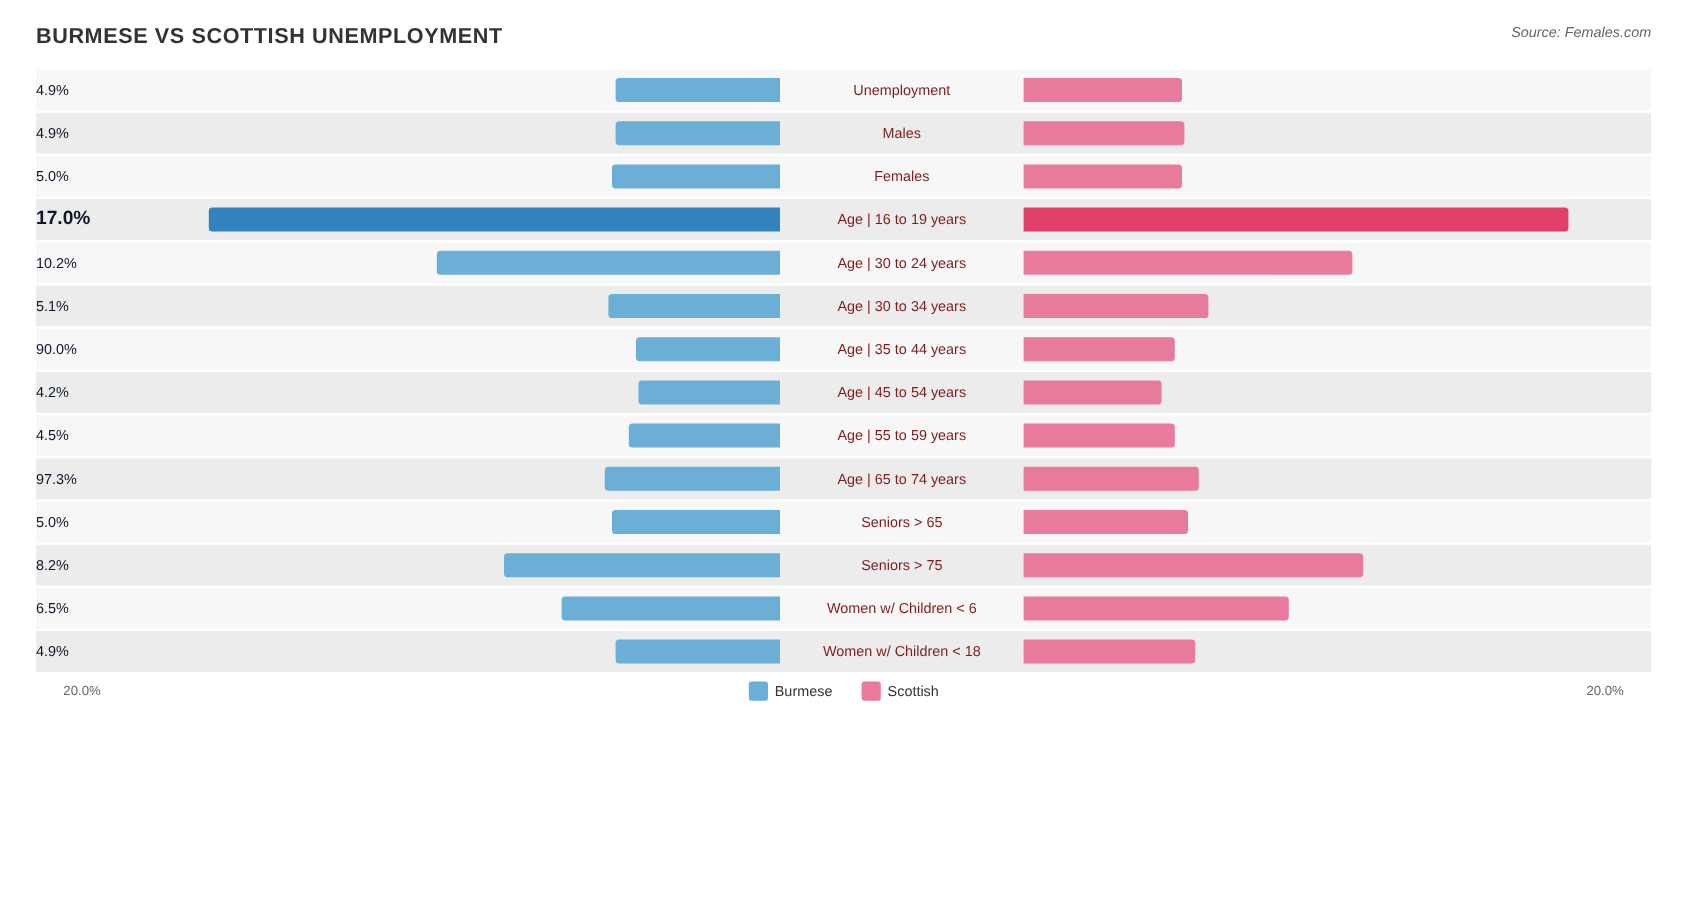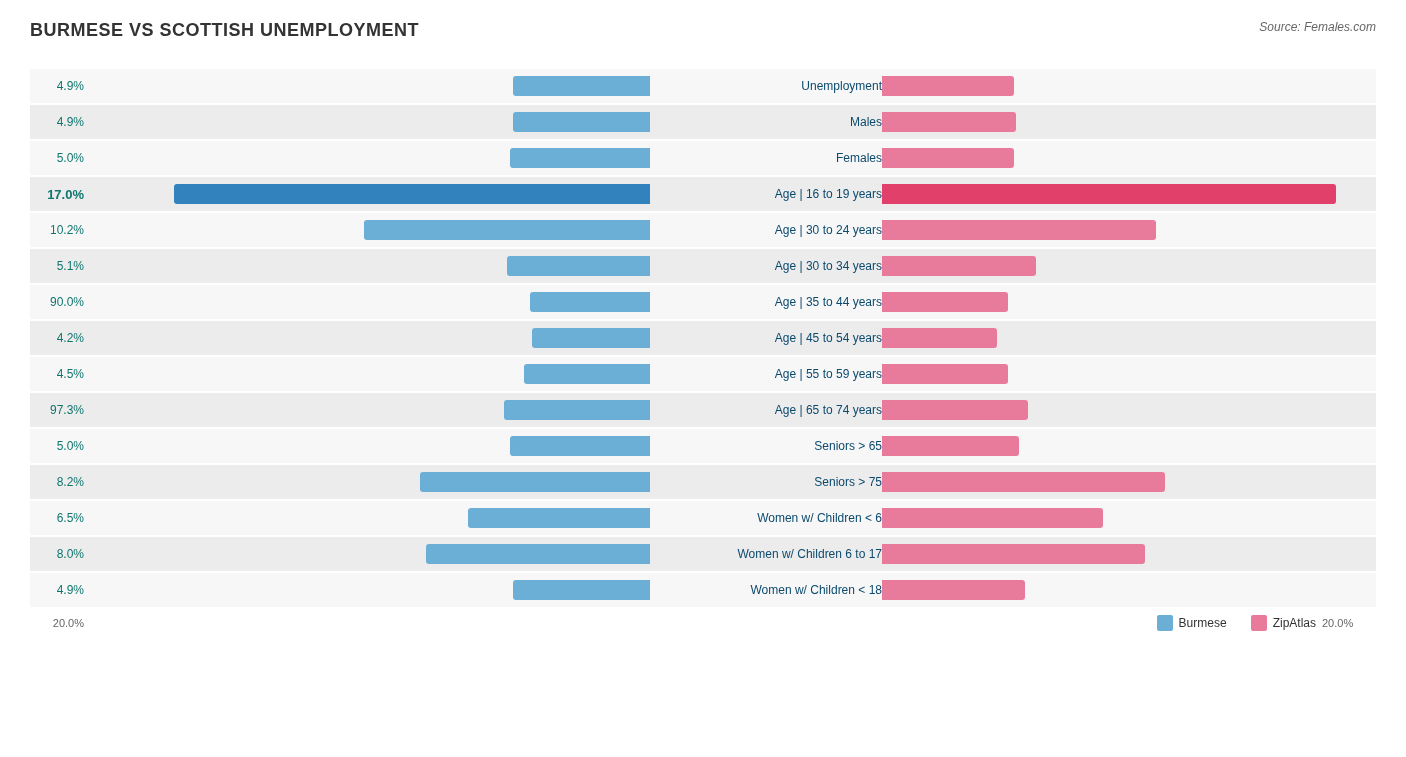--- a/index.html
+++ b/index.html
@@ -11,21 +11,21 @@
     }
     .chart-container {
       width: 1406px;
       padding: 20px 30px 30px 30px;
       background: #fff;
     }
     .chart-header {
       display: flex;
       justify-content: space-between;
       align-items: flex-start;
-      margin-bottom: 28px;
+      margin-bottom: 17px;
     }
     .chart-title {
       font-size: 18px;
       font-weight: bold;
       color: #333;
       text-transform: uppercase;
       letter-spacing: 0.5px;
     }
     .chart-source {
       font-size: 12px;
@@ -45,43 +45,42 @@
     }
     .row:nth-child(odd) {
       background: #f7f7f7;
     }
     .row:nth-child(even) {
       background: #ececec;
     }
     
     .left-val {
       width: 60px;
-      text-align: right;
       font-size: 12px;
-      color: #0f766e;
+      color: #0f172a;
       padding-right: 6px;
       flex-shrink: 0;
     }
     .left-bar-container {
       width: 560px;
       display: flex;
       justify-content: flex-end;
       align-items: center;
       flex-shrink: 0;
     }
     .left-bar {
       height: 20px;
       background: #6baed6;
       border-radius: 3px 0 0 3px;
     }
     .label-cell {
-      width: 232px;
-      text-align: right;
+      width: 203px;
+      text-align: center;
       font-size: 12px;
-      color: #0c4a6e;
+      color: #7f1d1d;
       flex-shrink: 0;
       z-index: 1;
       white-space: nowrap;
       overflow: hidden;
     }
     .right-bar-container {
       width: 560px;
       display: flex;
       justify-content: flex-start;
       align-items: center;
@@ -89,21 +88,21 @@
     }
     .right-bar {
       height: 20px;
       background: #e87b9b;
       border-radius: 0 3px 3px 0;
     }
     
     .row.highlight .left-val,
     .row.highlight .right-val {
       font-weight: bold;
-      font-size: 13px;
+      font-size: 16px;
     }
     .row.highlight .left-bar {
       background: #3182bd;
     }
     .row.highlight .right-bar {
       background: #e0406a;
     }
 
     .axis-row {
       display: flex;
@@ -113,21 +112,21 @@
     .axis-left {
       width: 60px;
       text-align: right;
       font-size: 11px;
       color: #666;
       padding-right: 6px;
     }
     .axis-middle {
       flex: 1;
       display: flex;
-      justify-content: flex-end;
+      justify-content: center;
       gap: 24px;
     }
     .legend-item {
       display: flex;
       align-items: center;
       gap: 6px;
       font-size: 12px;
       color: #333;
     }
     .legend-box {
@@ -283,47 +282,37 @@
         <div class="left-val">6.5%</div>
         <div class="left-bar-container">
           <div class="left-bar" style="width: 182px;"></div>
         </div>
         <div class="label-cell">Women w/ Children &lt; 6</div>
         <div class="right-bar-container">
           <div class="right-bar" style="width: 221.2px;"></div>
         </div>
       </div>
       <div class="row">
-        <div class="left-val">8.0%</div>
-        <div class="left-bar-container">
-          <div class="left-bar" style="width: 224px;"></div>
-        </div>
-        <div class="label-cell">Women w/ Children 6 to 17</div>
-        <div class="right-bar-container">
-          <div class="right-bar" style="width: 263.2px;"></div>
-        </div>
-      </div>
-      <div class="row">
         <div class="left-val">4.9%</div>
         <div class="left-bar-container">
           <div class="left-bar" style="width: 137.2px;"></div>
         </div>
         <div class="label-cell">Women w/ Children &lt; 18</div>
         <div class="right-bar-container">
           <div class="right-bar" style="width: 142.8px;"></div>
         </div>
       </div>
     </div>
   <div class="axis-row">
     <div class="axis-left">20.0%</div>
     <div class="axis-middle">
       <div class="legend-item">
         <div class="legend-box burmese"></div>
         <span>Burmese</span>
       </div>
       <div class="legend-item">
         <div class="legend-box scottish"></div>
-        <span>ZipAtlas</span>
+        <span>Scottish</span>
       </div>
     </div>
     <div class="axis-right">20.0%</div>
   </div>
 </div>
 
 </body></html>

